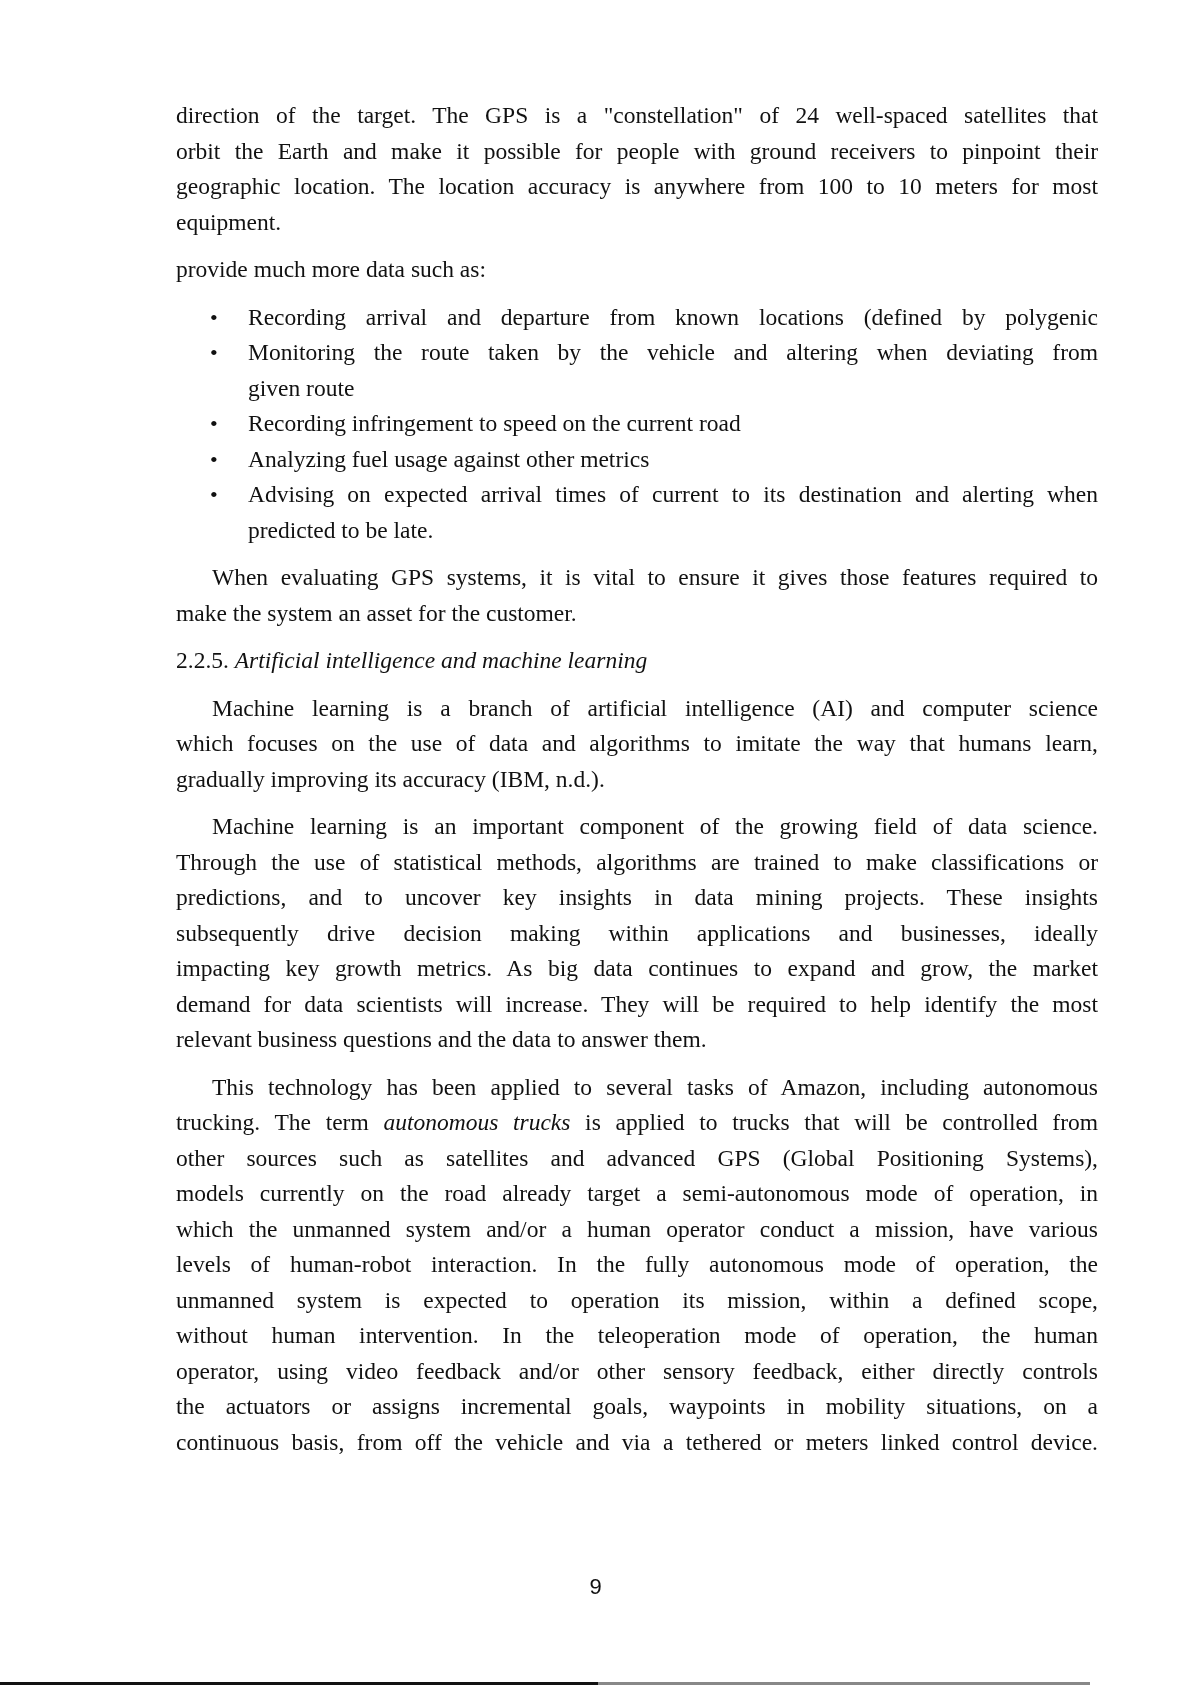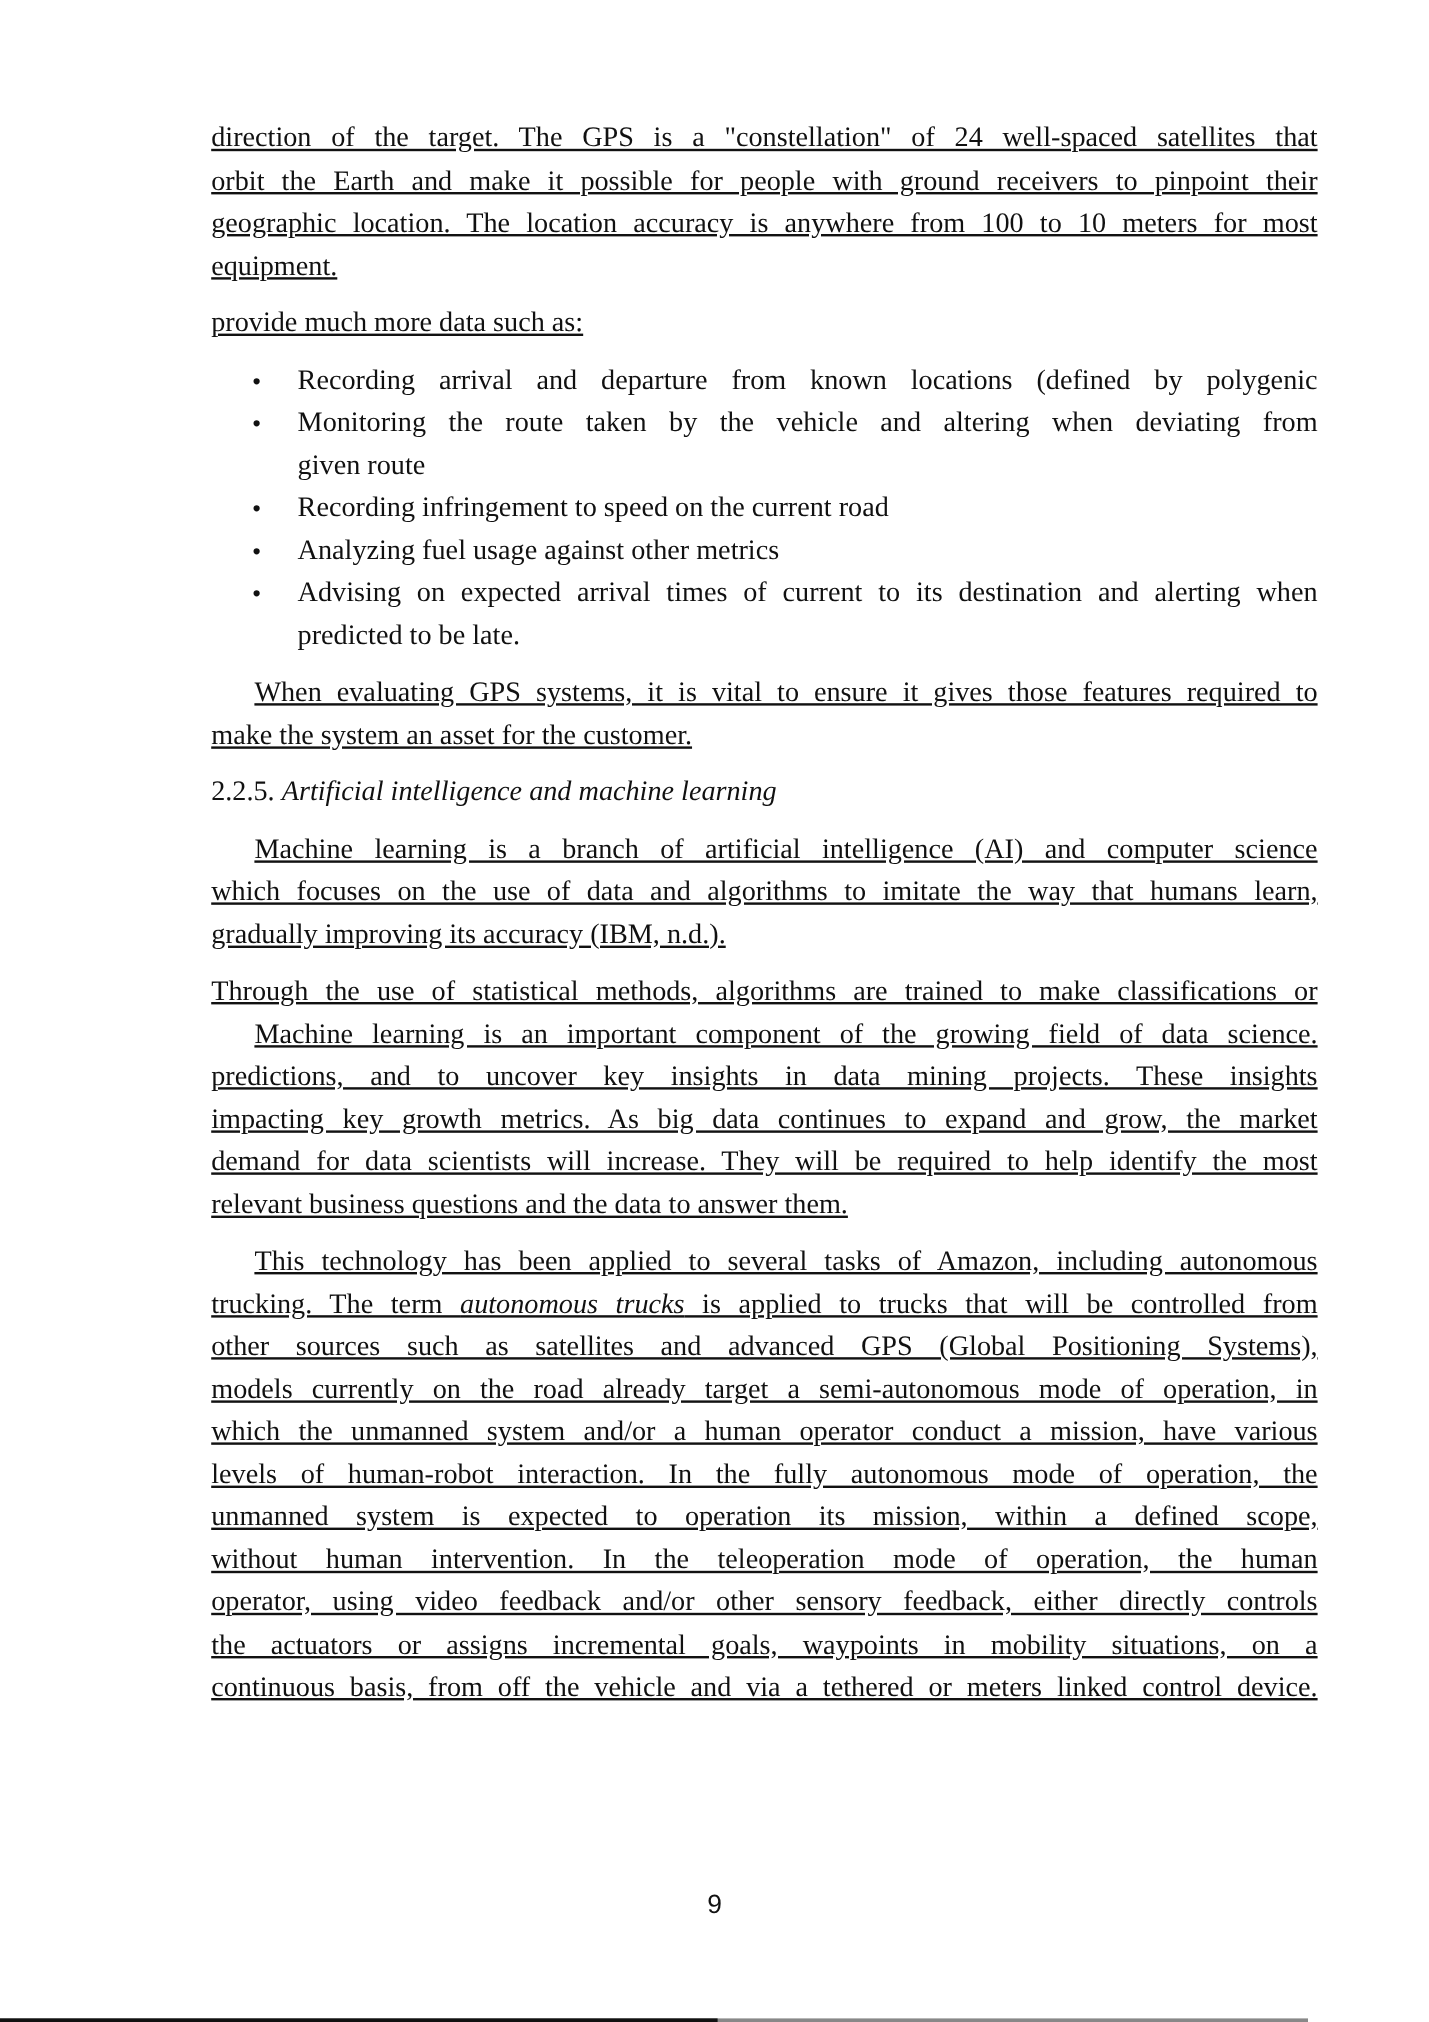--- a/index.html
+++ b/index.html
@@ -3,21 +3,21 @@
 <meta charset="utf-8">
 <style>
   html, body { margin: 0; padding: 0; background: #ffffff; }
   body { width: 1191px; height: 1685px; position: relative; overflow: hidden; }
   .page { position: absolute; left: 0; top: 0; width: 1191px; height: 1685px; background: #fff; }
   .content {
     position: absolute; left: 176px; top: 98px; width: 922px;
     font-family: "Liberation Serif", serif; font-size: 23.5px; color: #111;
     line-height: 35.5px;
   }
-  .para { margin: 0 0 12px 0; text-align: justify; text-decoration: underline; }
+  .para { margin: 0 0 12px 0; text-align: justify; }
   .line { display: block; text-align: justify; text-align-last: justify; white-space: nowrap; }
   .line.last { text-align-last: left; }
   .indent { padding-left: 36px; }
   ul.bullets { list-style: none; margin: 4px 0 12px 0; padding: 0; }
   ul.bullets li { position: relative; padding-left: 72px; }
   ul.bullets li .bullet { position: absolute; left: 34px; top: 0; font-size: 22px; }
   .heading { margin: 0 0 12px 0; }
   .heading .num { font-style: normal; }
   .heading .title { font-style: italic; }
   em { font-style: italic; }
@@ -82,23 +82,24 @@
       <span class="title">Artificial intelligence and machine learning</span>
     </p>
 
     <p class="para">
       <span class="line indent">Machine learning is a branch of artificial intelligence (AI) and computer science</span>
       <span class="line">which focuses on the use of data and algorithms to imitate the way that humans learn,</span>
       <span class="line last">gradually improving its accuracy (IBM, n.d.).</span>
     </p>
 
     <p class="para">
+      <span class="line indent">Machine learning is an important component of the growing field of data science.</span>
       <span class="line">Through the use of statistical methods, algorithms are trained to make classifications or</span>
-      <span class="line indent">Machine learning is an important component of the growing field of data science.</span>
       <span class="line">predictions, and to uncover key insights in data mining projects. These insights</span>
+      <span class="line">subsequently drive decision making within applications and businesses, ideally</span>
       <span class="line">impacting key growth metrics. As big data continues to expand and grow, the market</span>
       <span class="line">demand for data scientists will increase. They will be required to help identify the most</span>
       <span class="line last">relevant business questions and the data to answer them.</span>
     </p>
 
     <p class="para">
       <span class="line indent">This technology has been applied to several tasks of Amazon, including autonomous</span>
       <span class="line"><span>trucking. The term </span><em>autonomous trucks</em><span> is applied to trucks that will be controlled from</span></span>
       <span class="line">other sources such as satellites and advanced GPS (Global Positioning Systems),</span>
       <span class="line">models currently on the road already target a semi-autonomous mode of operation, in</span>

